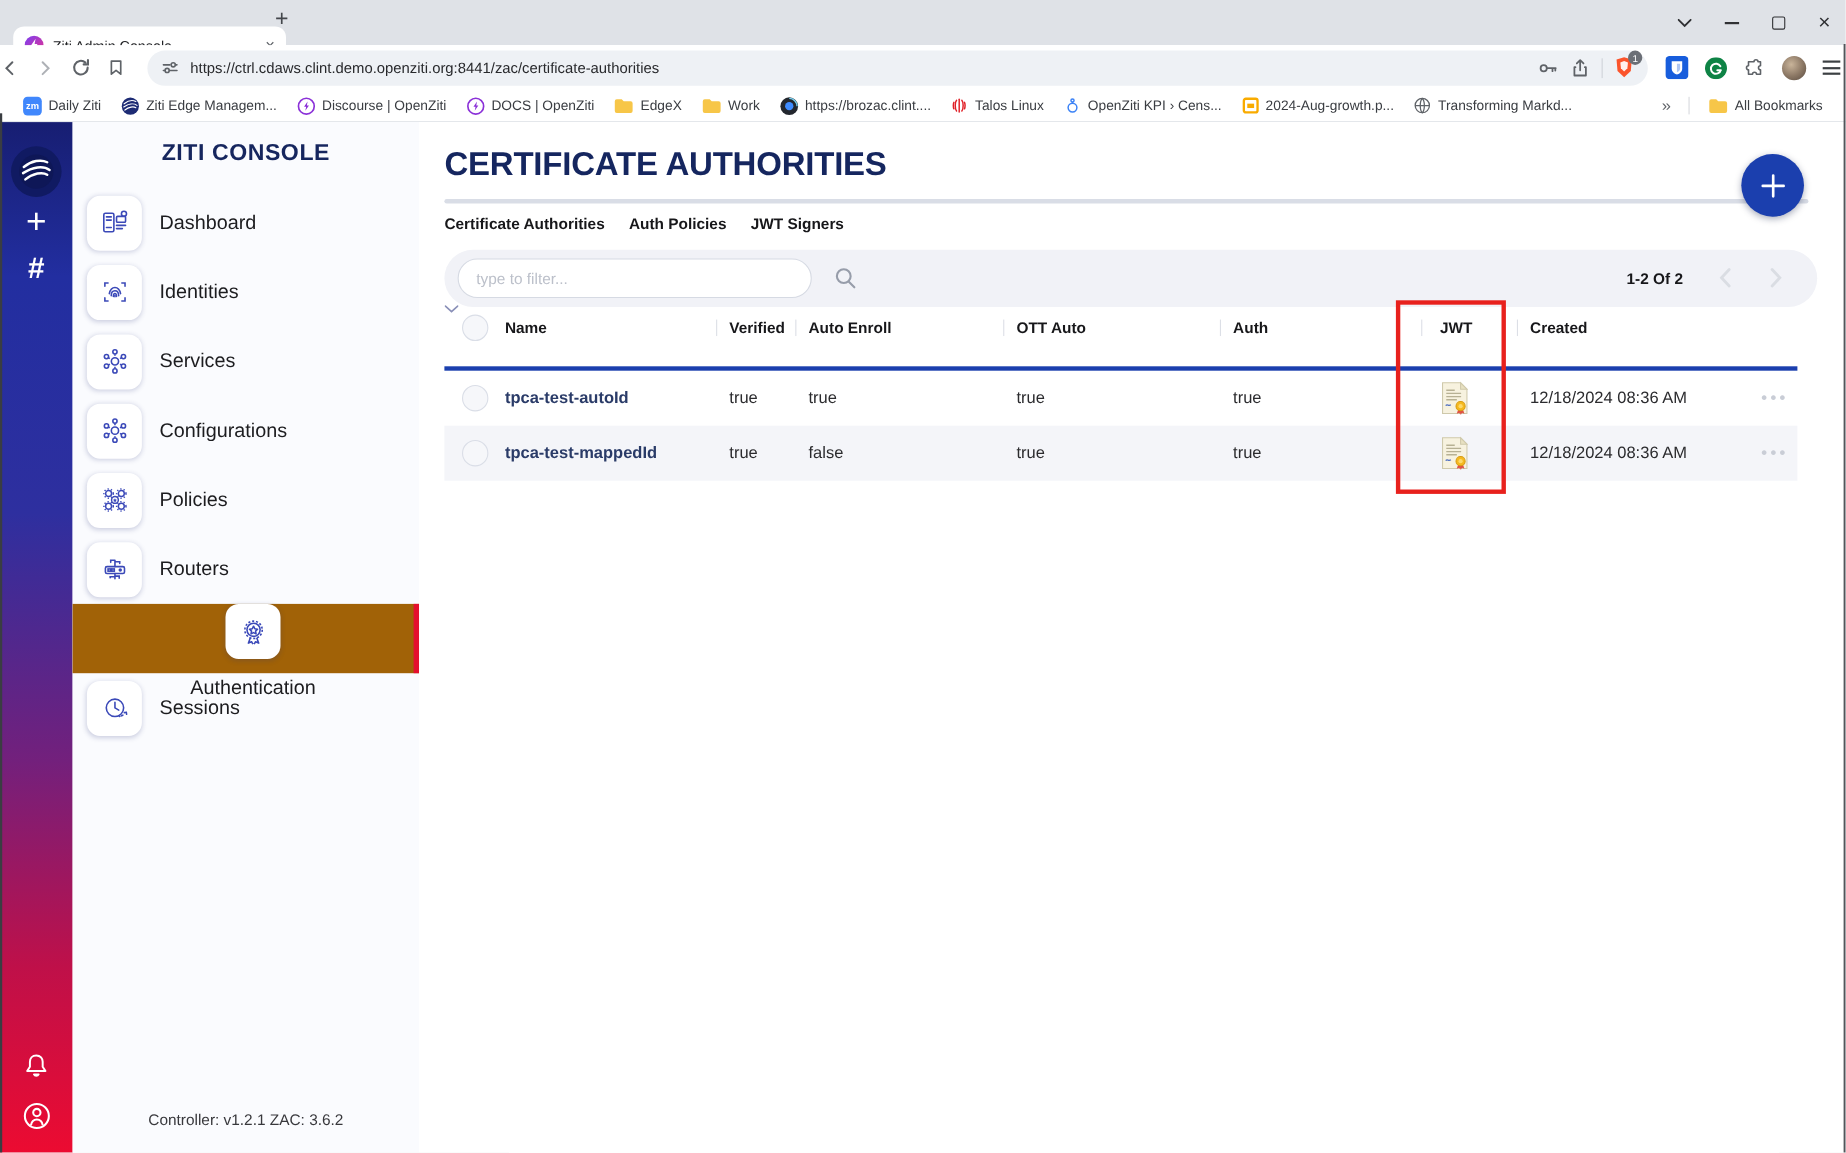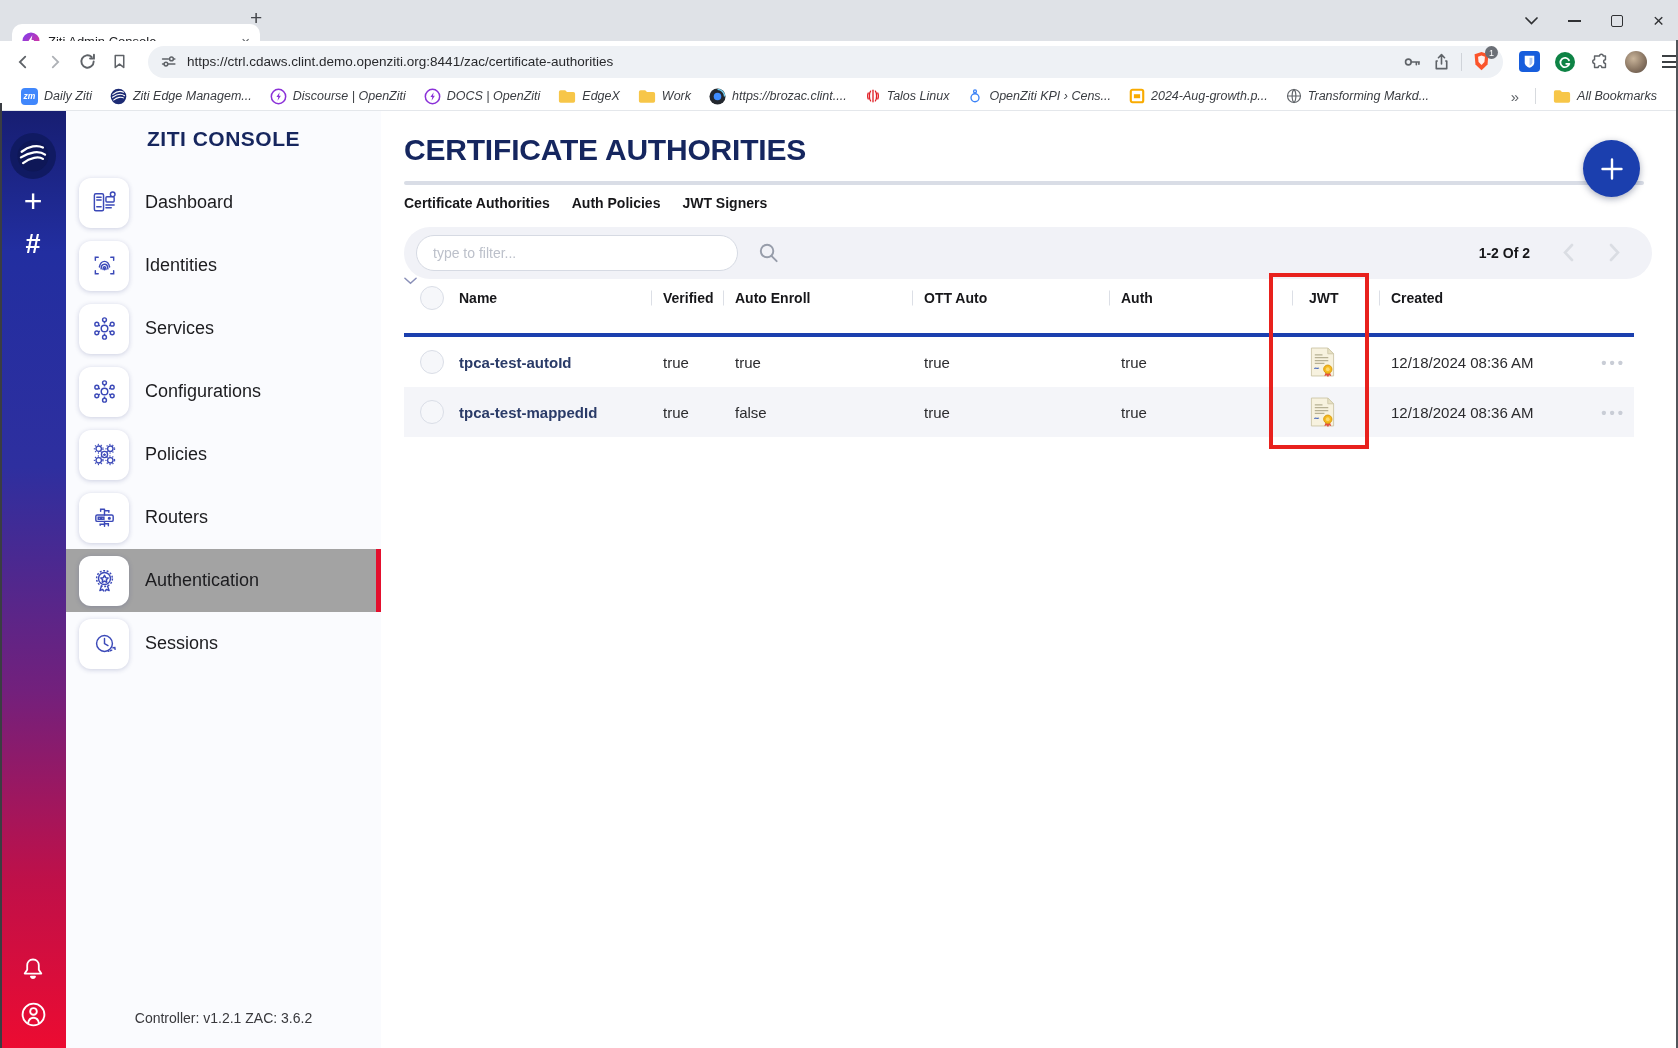--- a/index.html
+++ b/index.html
@@ -14,38 +14,38 @@
     border-radius:10px 10px 0 0;display:flex;align-items:center;padding:0 10px;gap:8px;}
   .tab-title{font-size:13px;color:#202124;flex:1;white-space:nowrap;overflow:hidden;}
   .tab-close{font-size:15px;color:#5f6368;cursor:default;}
   .newtab{position:absolute;left:250px;top:6px;font-size:21px;color:#44474c;}
   .win-controls{position:absolute;right:14px;top:0;height:41px;display:flex;align-items:center;gap:30px;}
   .wc-min{width:13px;height:2px;background:#303134;}
   .wc-max{width:12px;height:12px;border:1.6px solid #303134;border-radius:2px;}
   .wc-close{font-size:19px;color:#303134;line-height:1;}
 
   .toolbar{position:absolute;top:41px;left:0;right:0;height:41px;background:#fff;
-    display:flex;align-items:center;padding-left:14px;}
+    display:flex;align-items:center;}
   .nav-ic{margin-right:14px;}
   .addressbar{width:1364px;height:32px;margin-left:6px;background:#eef1f5;border-radius:16px;
     display:flex;align-items:center;padding:0 12px;gap:10px;}
   .url{flex:1;font-size:13.5px;color:#28292c;white-space:nowrap;overflow:hidden;}
   .ab-div{width:1px;height:18px;background:#cfd3d9;}
   .shield-wrap{position:relative;}
   .shield-badge{position:absolute;top:-5px;right:-7px;min-width:13px;height:13px;border-radius:7px;
     background:#6b6f76;color:#fff;font-size:9px;display:flex;align-items:center;justify-content:center;padding:0 3px;}
   .ext-icons{display:flex;align-items:center;gap:15px;margin-left:16px;}
   .avatar{width:22px;height:22px;border-radius:50%;
     background:radial-gradient(circle at 38% 35%,#c9b49a,#8a7663 55%,#574a40);}
   .hamburger{display:flex;flex-direction:column;gap:3.5px;}
   .hamburger span{width:16px;height:2px;background:#3c4043;display:block;}
 
   .bookmarksbar{position:absolute;top:82px;left:0;right:0;height:29px;background:#fff;
     border-bottom:1px solid #e4e7eb;display:flex;align-items:center;padding:0 12px;}
-  .bm{display:flex;align-items:center;gap:6px;padding:2px 9px;border-radius:6px;white-space:nowrap;font-style:italic;}
+  .bm{display:flex;align-items:center;gap:6px;padding:2px 9px;border-radius:6px;white-space:nowrap;}
   .bml{font-size:12.5px;color:#3a3d42;}
   .zm-badge{width:17px;height:17px;border-radius:4px;background:#4087fc;color:#fff;font-size:8.5px;
     font-weight:bold;display:flex;align-items:center;justify-content:center;}
   .bm-spacer{flex:1;}
   .bm-overflow{font-size:15px;color:#5f6368;padding:0 8px;}
   .bm-div{width:1px;height:16px;background:#d7dade;margin:0 8px;}
 
   
   .app{position:absolute;top:111px;left:0;right:0;bottom:0;display:flex;}
   .edge-l{position:absolute;top:103px;left:0;width:2px;bottom:0;background:#3a3d42;z-index:60;}
@@ -58,21 +58,21 @@
   .rail-plus{position:absolute;top:72px;left:0;width:66px;text-align:center;font-size:32px;color:#fff;font-weight:normal;}
   .rail-hash{position:absolute;top:118px;left:0;width:66px;text-align:center;font-size:27px;color:#fff;font-weight:bold;}
   .rail-bell{position:absolute;bottom:66px;left:20px;}
   .rail-person{position:absolute;bottom:20px;left:20px;}
 
   .sidebar{flex:0 0 315px;position:relative;background:#fafbfe;}
   .sb-title{position:absolute;top:16px;left:0;right:0;text-align:center;font-size:21px;font-weight:bold;
     color:#16265e;letter-spacing:.5px;}
   .nav{position:absolute;top:60px;left:0;right:0;}
   .item{height:63px;display:flex;align-items:center;padding-left:13px;gap:16px;position:relative;}
-  .item.active{background:#a3a3a3;}
+  .item.active{background:#a16207;flex-direction:column;}
   .item.active::after{content:"";position:absolute;right:0;top:0;bottom:0;width:5px;background:#e40f2e;}
   .tile{width:50px;height:50px;background:#fff;border-radius:12px;flex:0 0 50px;
     box-shadow:0 1px 5px rgba(40,50,120,.22);display:flex;align-items:center;justify-content:center;}
   .item-label{font-size:18px;color:#1c1c1f;}
   .sb-footer{position:absolute;bottom:22px;left:0;right:0;text-align:center;font-size:14px;color:#38383c;}
 
   .main{flex:1;position:relative;background:#fff;}
   .page-title{position:absolute;top:22px;left:23px;font-size:30px;font-weight:bold;color:#15265f;letter-spacing:-.2px;}
   .title-rule{position:absolute;top:70px;left:23px;right:34px;height:4px;background:#d9dde6;border-radius:2px;}
   .fab{position:absolute;top:29px;right:38px;width:57px;height:57px;border-radius:50%;background:#1b3fae;

